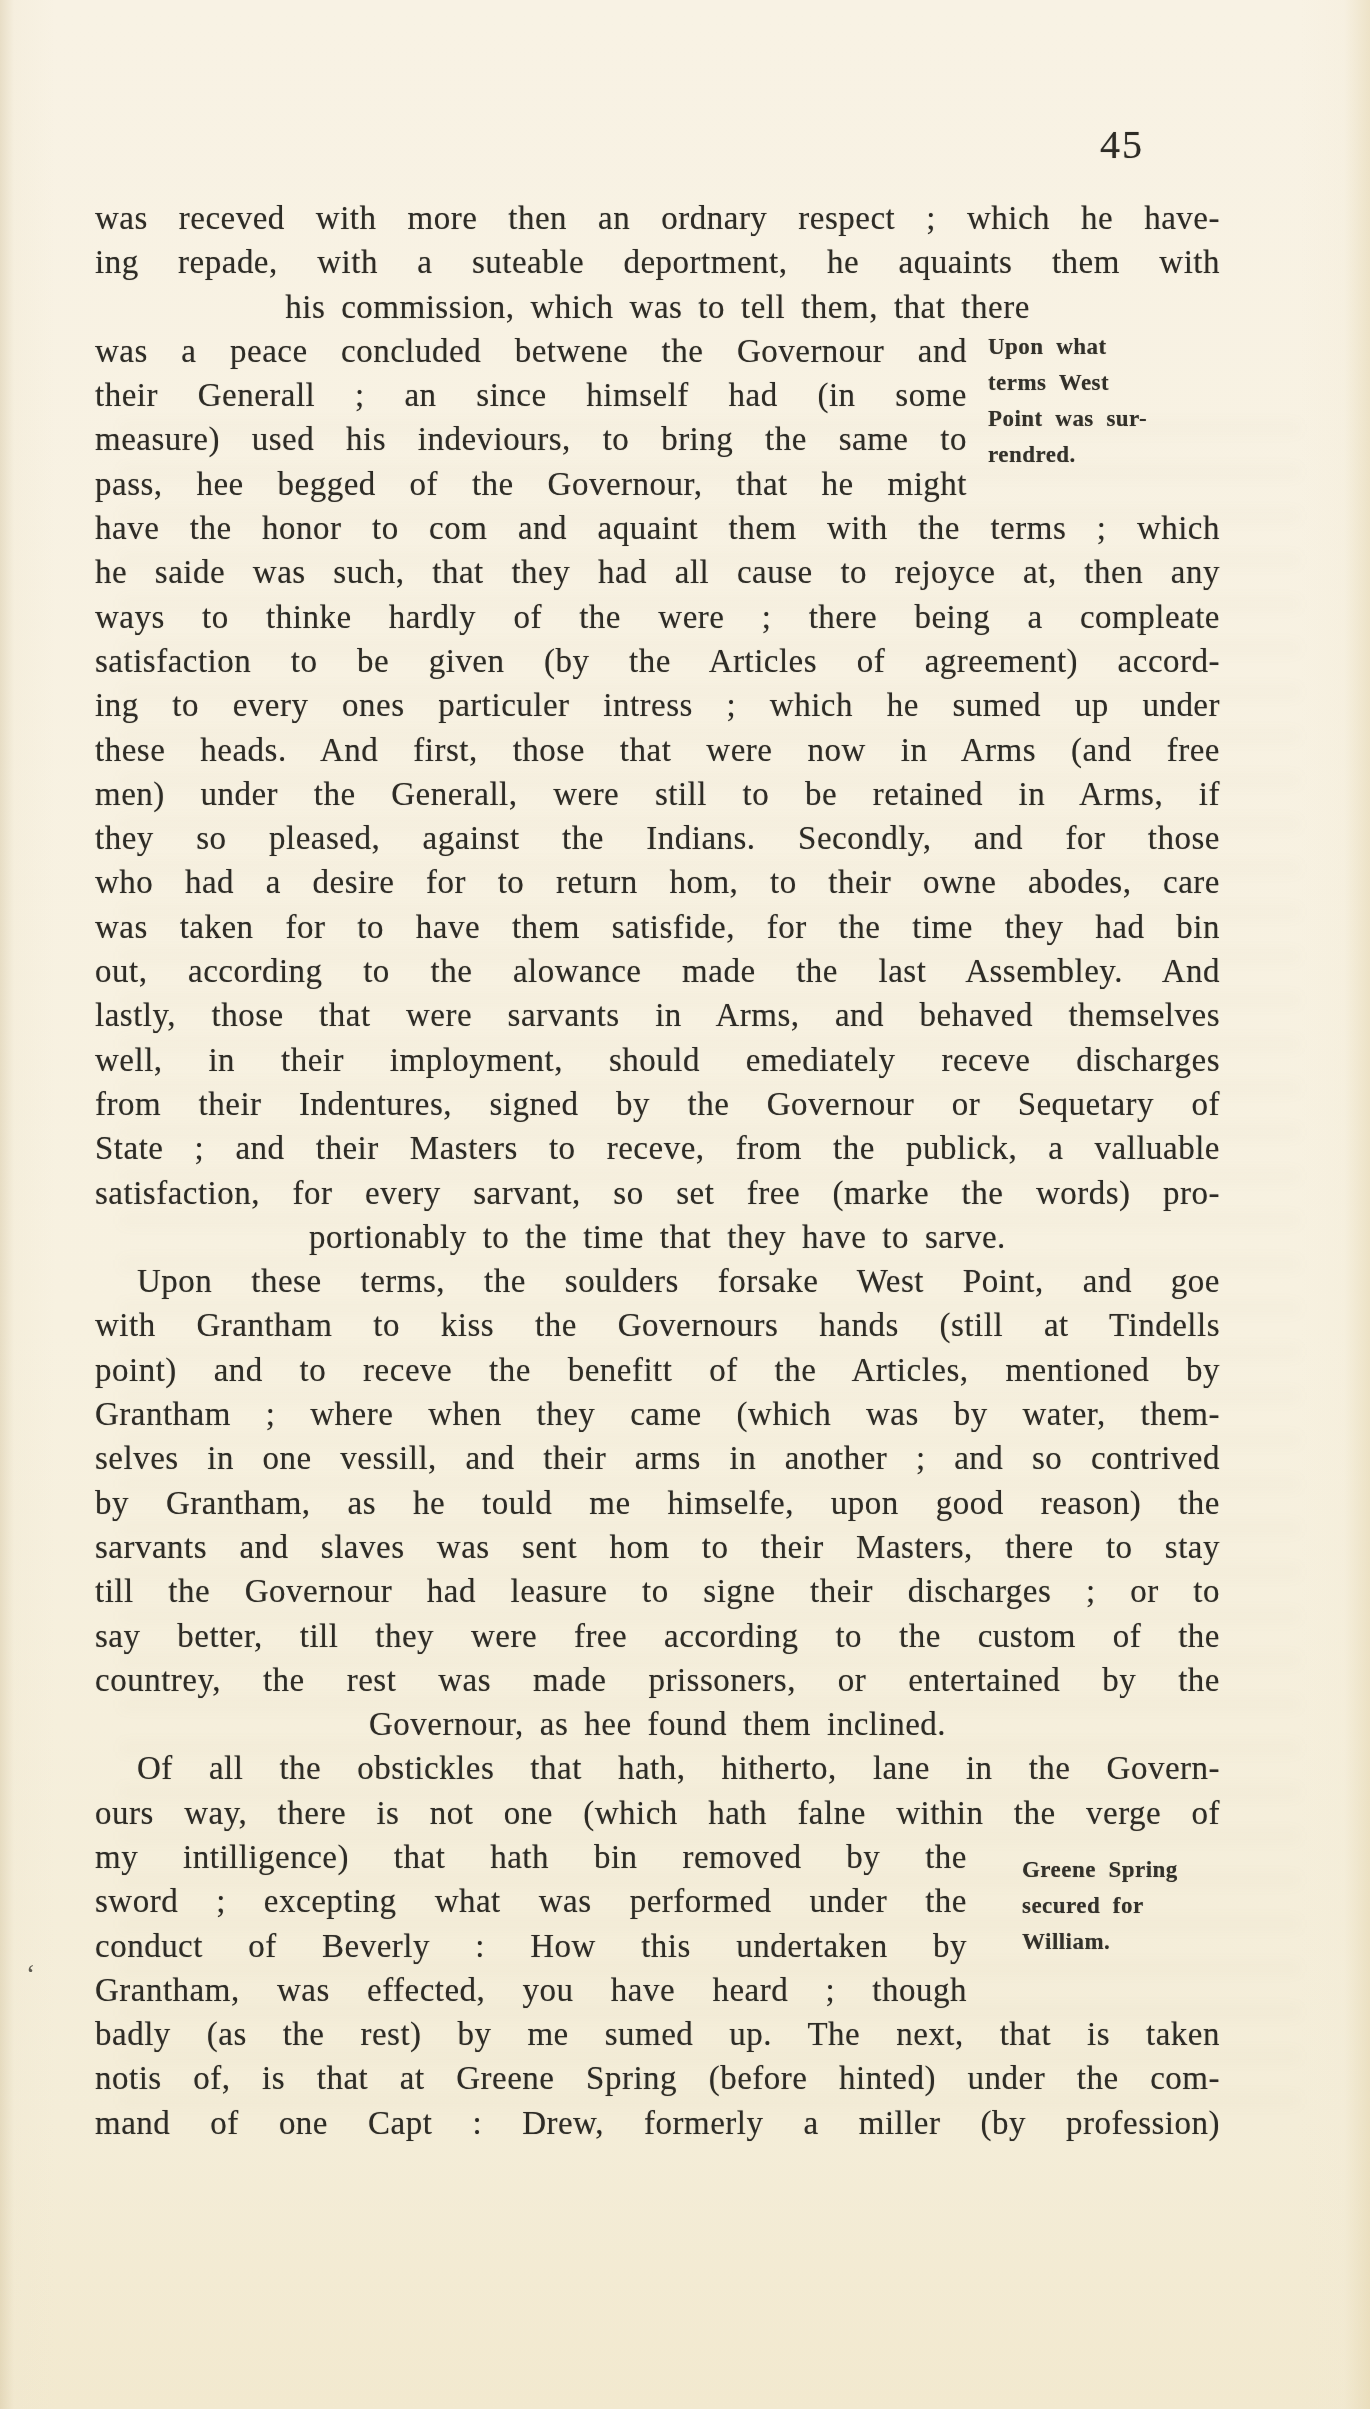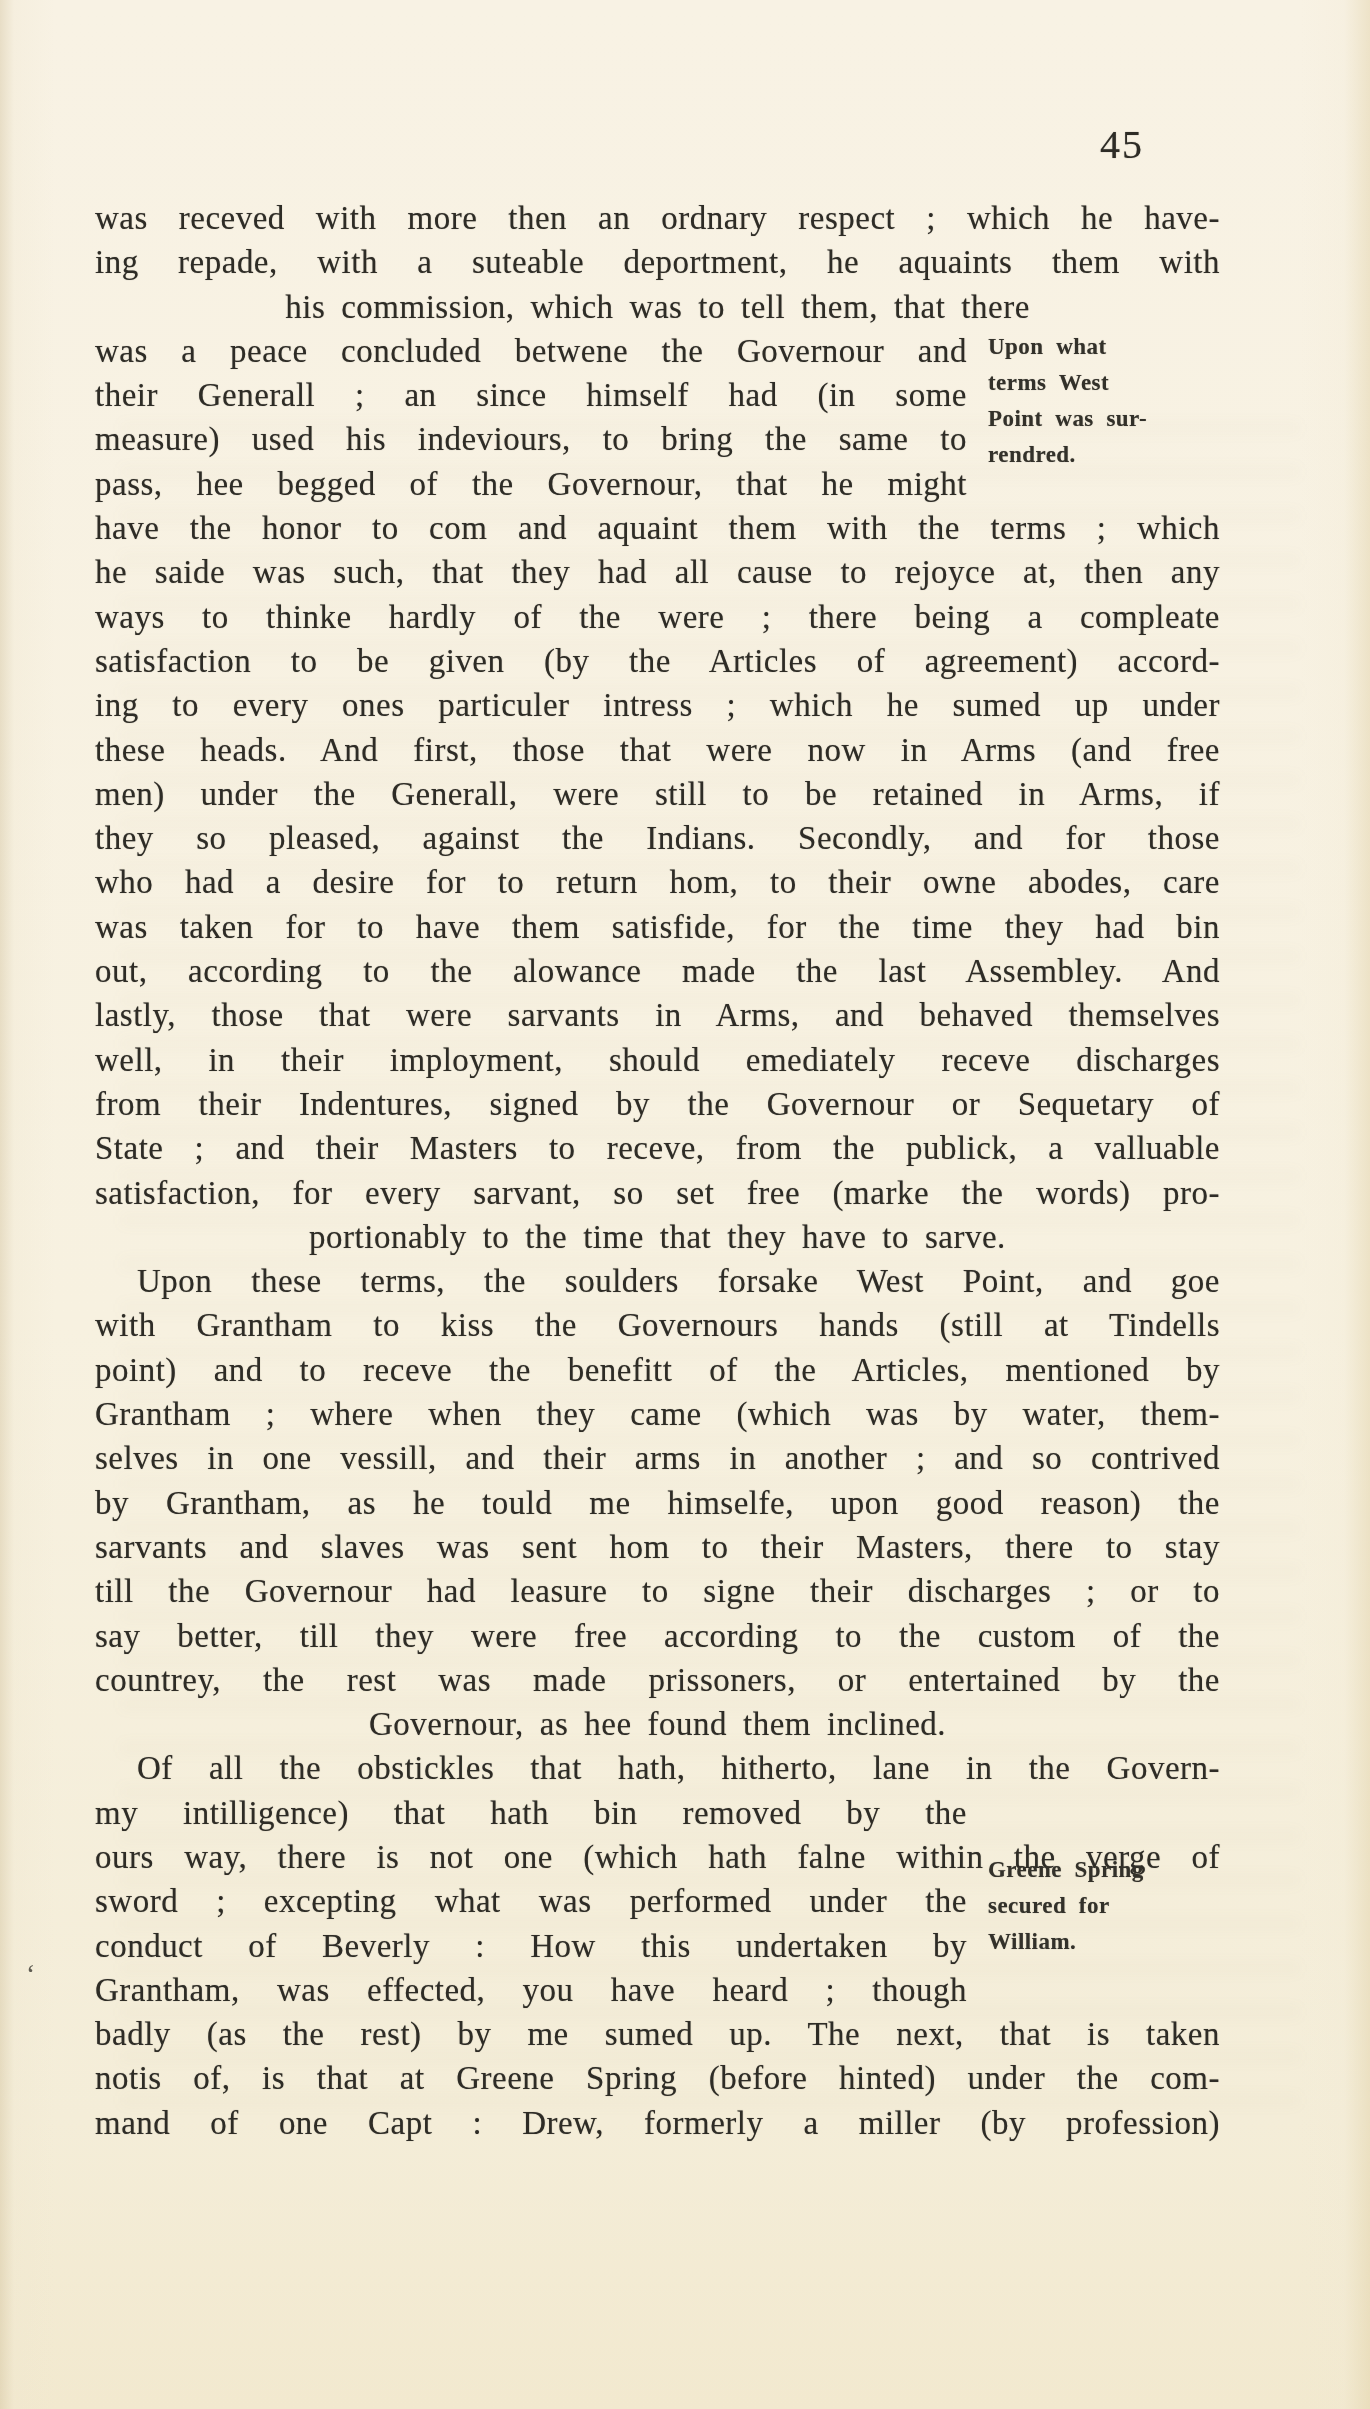--- a/index.html
+++ b/index.html
@@ -100,21 +100,21 @@
     letter-spacing: 0.02em;
     word-spacing: 0.28em;
     color: #33312a;
     text-shadow: 0 0 1px rgba(46,44,39,0.4);
   }
   .margin-note .note-line {
     height: 36px;
     line-height: 36px;
   }
   .note-west-point { top: 329px; }
-  .note-greene-spring { top: 1852px; }
+  .note-greene-spring { top: 1852px; margin-left: 34px; }
   .stray-mark {
     position: absolute;
     left: 26px;
     top: 1958px;
     font-size: 28px;
     opacity: 0.75;
   }
 </style>
 </head>
 <body>
@@ -156,22 +156,22 @@
       <div class="line">point) and to receve the benefitt of the Articles, mentioned by</div>
       <div class="line">Grantham ; where when they came (which was by water, them-</div>
       <div class="line">selves in one vessill, and their arms in another ; and so contrived</div>
       <div class="line">by Grantham, as he tould me himselfe, upon good reason) the</div>
       <div class="line">sarvants and slaves was sent hom to their Masters, there to stay</div>
       <div class="line">till the Governour had leasure to signe their discharges ; or to</div>
       <div class="line">say better, till they were free according to the custom of the</div>
       <div class="line">countrey, the rest was made prissoners, or entertained by the</div>
       <div class="line end">Governour, as hee found them inclined.</div>
       <div class="line indent">Of all the obstickles that hath, hitherto, lane in the Govern-</div>
+      <div class="line">ours way, there is not one (which hath falne within the verge of</div>
       <div class="line narrow">my intilligence) that hath bin removed by the</div>
-      <div class="line">ours way, there is not one (which hath falne within the verge of</div>
       <div class="line narrow">sword ; excepting what was performed under the</div>
       <div class="line narrow">conduct of Beverly :  How this undertaken by</div>
       <div class="line narrow">Grantham, was effected, you have heard ; though</div>
       <div class="line">badly (as the rest) by me sumed up.  The next, that is taken</div>
       <div class="line">notis of, is that at Greene Spring (before hinted) under the com-</div>
       <div class="line">mand of one Capt : Drew, formerly a miller (by profession)</div>
     </div>
 
   <div class="margin-note note-west-point">
       <div class="note-line">Upon what</div>

